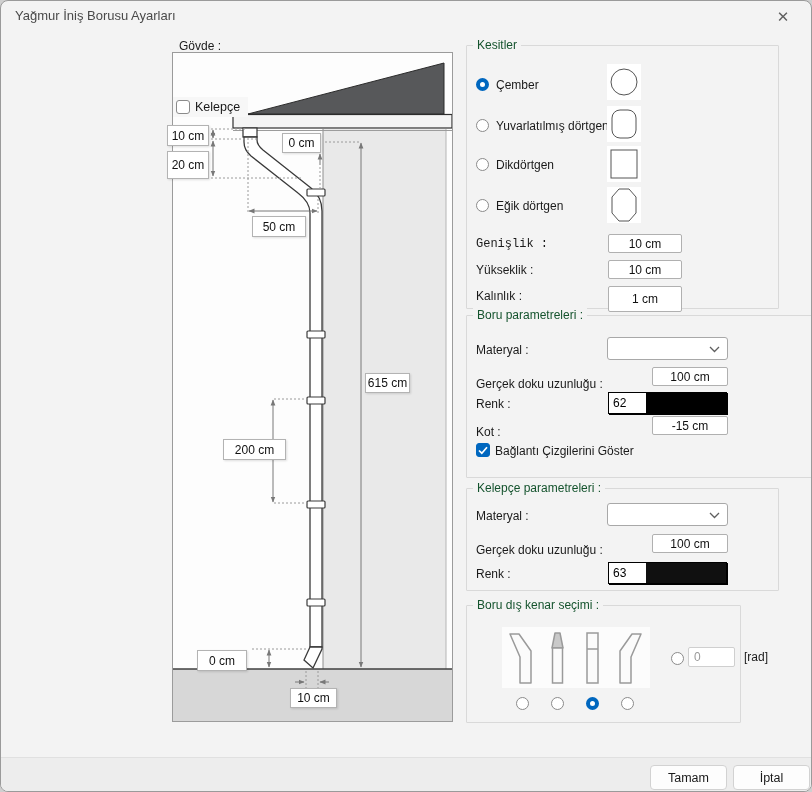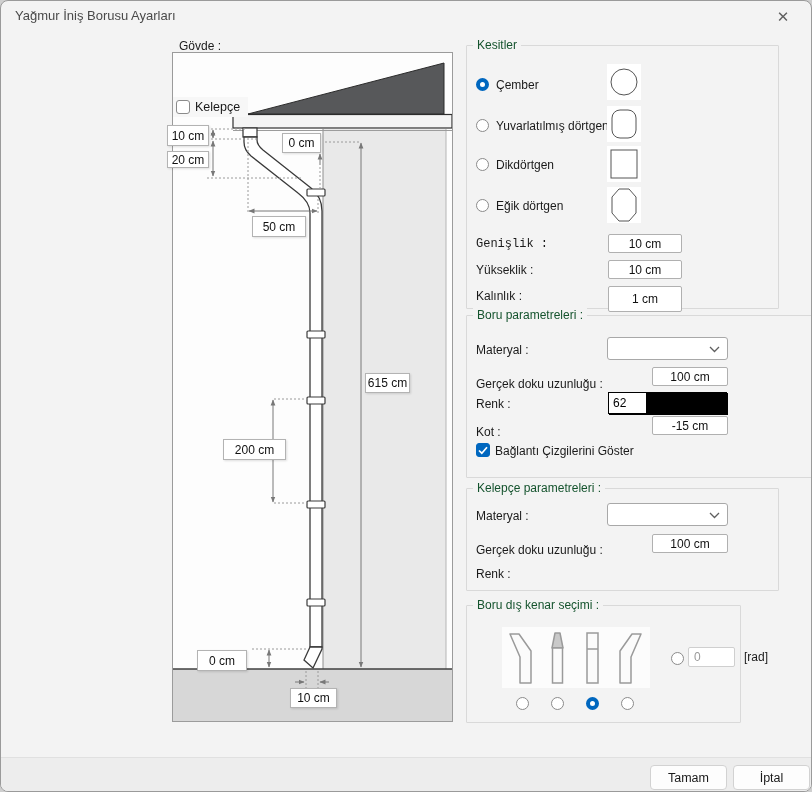--- a/index.html
+++ b/index.html
@@ -127,21 +127,21 @@
       </g>
     </svg>
   </div>
 
   <div class="kelepce-row">
     <span class="cbx"></span>
     <span>Kelepçe</span>
   </div>
 
   <input class="dim" style="left: 166px; top: 124px; width: 42px; height: 21px;" value="10 cm">
-  <input class="dim" style="left: 166px; top: 150px; width: 42px; height: 17px;" value="20 cm">
+  <input class="dim" style="left: 166px; top: 150px; width: 42px; height: 28px;" value="20 cm">
   <input class="dim" style="left: 281px; top: 132px; width: 39px; height: 20px;" value="0 cm">
   <input class="dim" style="left: 251px; top: 215px; width: 54px; height: 21px;" value="50 cm">
   <input class="dim" style="left: 222px; top: 438px; width: 63px; height: 21px;" value="200 cm">
   <input class="dim" style="left: 364px; top: 372px; width: 45px; height: 20px;" value="615 cm">
   <input class="dim" style="left: 196px; top: 649px; width: 50px; height: 21px;" value="0 cm">
   <input class="dim" style="left: 289px; top: 687px; width: 47px; height: 20px;" value="10 cm">
 
   <div class="grp" style="left:465px;top:44px;width:313px;height:264px;">
     <div class="legend">Kesitler</div>
 
@@ -224,20 +224,24 @@
       <span class="lbl" style="left:6px;top:4px;"></span>
       <svg class="chev" width="11" height="8">
           <polyline points="1,2 5.5,6.5 10,2" fill="none" stroke="#5f5f5f" stroke-width="1.3"></polyline>
         </svg>
     </div>
 
     <span class="lbl" style="left:9px;top:54px;">Gerçek doku uzunluğu :</span>
     <input class="field" style="left: 185px; top: 45px; width: 76px; height: 19px;" value="100 cm">
 
     <span class="lbl" style="left:9px;top:78px;">Renk :</span>
+    <div class="renk" style="left:141px;top:73px;width:119px;height:22px;">
+      <input value="63" style="">
+      <div class="swatch" style="background: rgb(16, 16, 16);"></div>
+    </div>
   </div>
 
   <div class="grp" style="left:465px;top:604px;width:275px;height:118px;">
     <div class="legend">Boru dış kenar seçimi :</div>
 
     <div class="shape-box" style="left:35px;top:21px;width:148px;height:61px;">
       <svg width="33" height="57" style="position:absolute;left:4px;top:2px;">
         <path d="M4,5 L13,5 L25,22 L25,54 L14,54 L14,28 Z" fill="#fbfbfb" stroke="#9a9a9a" stroke-width="1.5" stroke-linejoin="round"></path>
       </svg>
       <svg width="33" height="57" style="position:absolute;left:39px;top:2px;">

